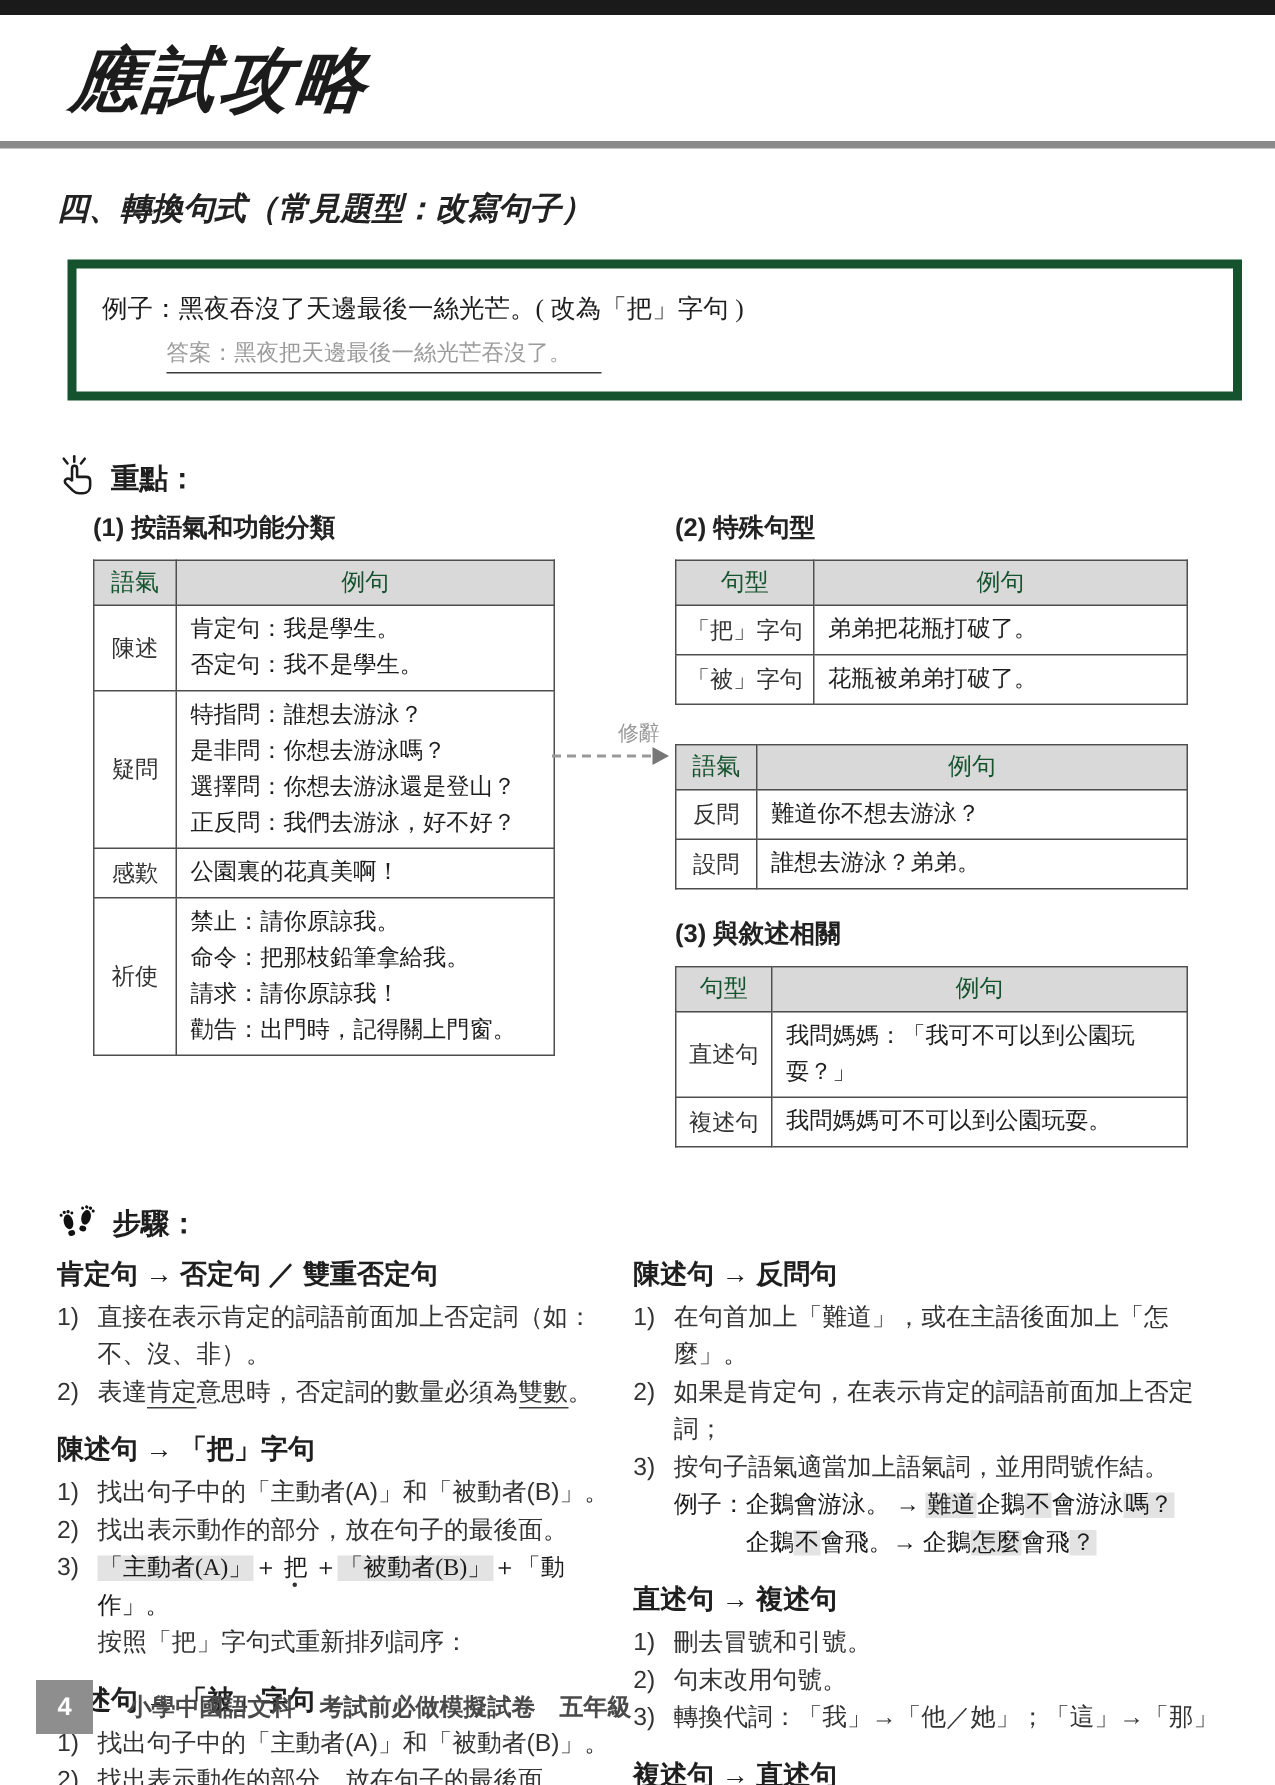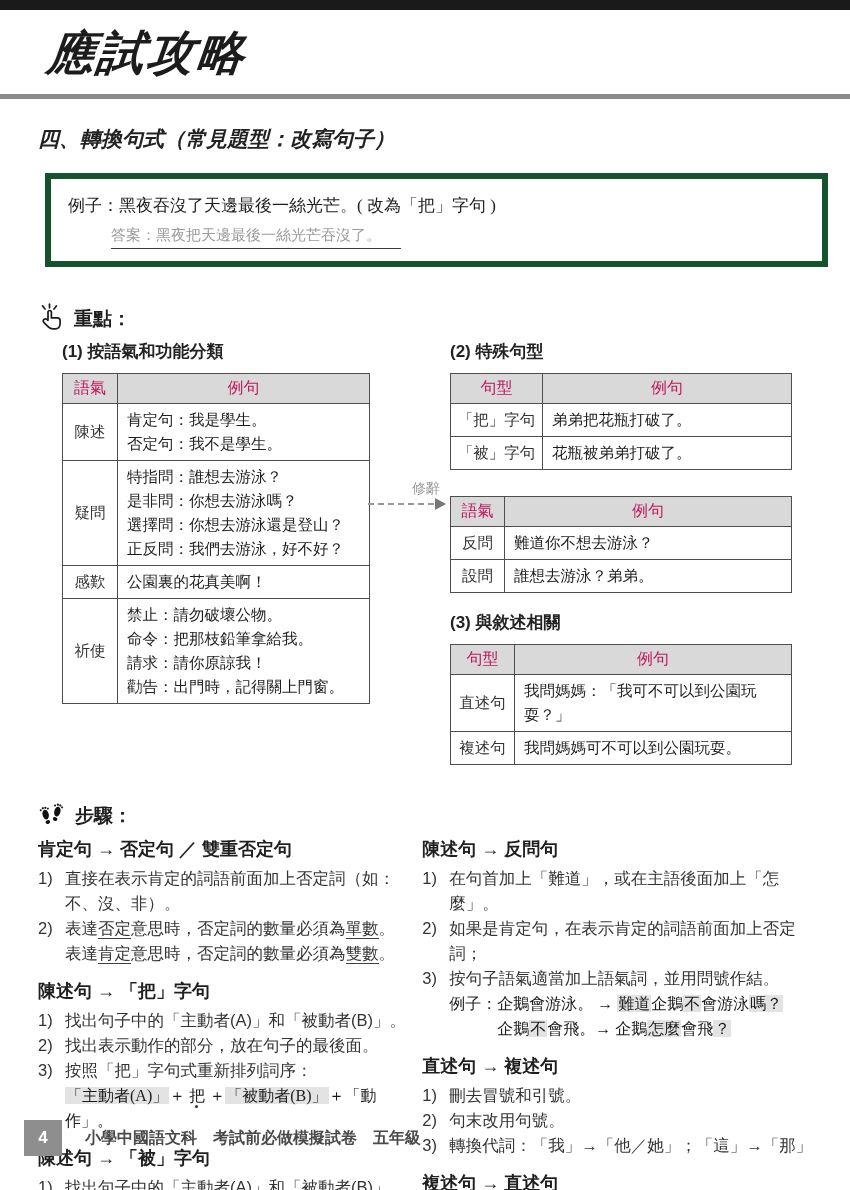--- a/index.html
+++ b/index.html
@@ -22,21 +22,21 @@
               font-size:19px; font-weight:bold; color:#1e1e1e; }
   .blk-head svg { flex-shrink:0; }
 
   .kp-cols { display:flex; margin-top:8px; }
   .kp-left { margin-left:24px; width:308px; }
   .kp-right { margin-left:80px; width:342px; position:relative; }
   .sub-title { font-size:17px; font-weight:bold; color:#222; margin:0 0 10px 0; }
 
   table.kp { border-collapse:collapse; width:100%; table-layout:fixed; }
   table.kp th { background:#d9d9d9; border:1px solid #4e4e4e; font-weight:normal;
-                font-size:16px; padding:4px 2px; color:#be185d;margin-left:44px; }
+                font-size:16px; padding:4px 2px; color:#14532d;margin-left:44px; }
   table.kp td { border:1px solid #4e4e4e; }
   table.kp td.lbl { text-align:center; vertical-align:middle; font-size:15.5px; color:#333; padding:3px 2px; }
   table.kp td.cnt { padding:4px 9px; }
   table.kp .ln { font-family:"Liberation Serif", serif; font-size:15.5px; color:#1e1e1e; line-height:24px; }
   #t2 { margin-bottom:26px; }
   .sub3-title { margin-top:18px; }
 
   .rh-arrow { position:absolute; left:-82px; top:140px; width:80px; }
   .rh-label { color:#999; font-size:14px; margin-left:44px; display:block; }
   .rh-line { margin-top:5px; width:66px; border-top:2px dashed #999; position:relative; }
@@ -124,21 +124,21 @@
               </tr>
               <tr>
                 <td class="lbl">感歎</td>
                 <td class="cnt">
                   <div class="ln">公園裏的花真美啊！</div>
                 </td>
               </tr>
               <tr>
                 <td class="lbl">祈使</td>
                 <td class="cnt">
-                  <div class="ln">禁止：請勿破壞公物。</div>
+                  <div class="ln">禁止：請你原諒我。</div>
                   <div class="ln">命令：把那枝鉛筆拿給我。</div>
                   <div class="ln">請求：請你原諒我！</div>
                   <div class="ln">勸告：出門時，記得關上門窗。</div>
                 </td>
               </tr>
             </tbody>
           </table>
       </div>
       <div class="kp-right">
         <h3 class="sub-title">(2) 特殊句型</h3>
@@ -252,21 +252,20 @@
             <div class="step-title">肯定句 → 否定句 ／ 雙重否定句</div>
             <div class="step-item">
               <span class="step-num">1)</span>
               <div class="step-body">
                 <div class="sline"><span>直接在表示肯定的詞語前面加上否定詞（如：不、沒、非）。</span></div>
               </div>
             </div>
             <div class="step-item">
               <span class="step-num">2)</span>
               <div class="step-body">
-                <div class="sline"><span>表達</span><span class="seg-u">否定</span><span>意思時，否定詞的數量必須為</span><span class="seg-u">單數</span><span>。</span></div>
                 <div class="sline"><span>表達</span><span class="seg-u">肯定</span><span>意思時，否定詞的數量必須為</span><span class="seg-u">雙數</span><span>。</span></div>
               </div>
             </div>
           </div>
           <div class="step-sec">
             <div class="step-title">陳述句 → 「把」字句</div>
             <div class="step-item">
               <span class="step-num">1)</span>
               <div class="step-body">
                 <div class="sline"><span>找出句子中的「主動者(A)」和「被動者(B)」。</span></div>
@@ -274,22 +273,22 @@
             </div>
             <div class="step-item">
               <span class="step-num">2)</span>
               <div class="step-body">
                 <div class="sline"><span>找出表示動作的部分，放在句子的最後面。</span></div>
               </div>
             </div>
             <div class="step-item">
               <span class="step-num">3)</span>
               <div class="step-body">
+                <div class="sline kai"><span class="seg-h">「主動者(A)」</span><span>＋ </span><span class="seg-d">把</span><span> ＋</span><span class="seg-h">「被動者(B)」</span><span>＋「動作」。</span></div>
                 <div class="sline"><span>按照「把」字句式重新排列詞序：</span></div>
-                <div class="sline kai"><span class="seg-h">「主動者(A)」</span><span>＋ </span><span class="seg-d">把</span><span> ＋</span><span class="seg-h">「被動者(B)」</span><span>＋「動作」。</span></div>
               </div>
             </div>
           </div>
           <div class="step-sec">
             <div class="step-title">陳述句 → 「被」字句</div>
             <div class="step-item">
               <span class="step-num">1)</span>
               <div class="step-body">
                 <div class="sline"><span>找出句子中的「主動者(A)」和「被動者(B)」。</span></div>
               </div>

